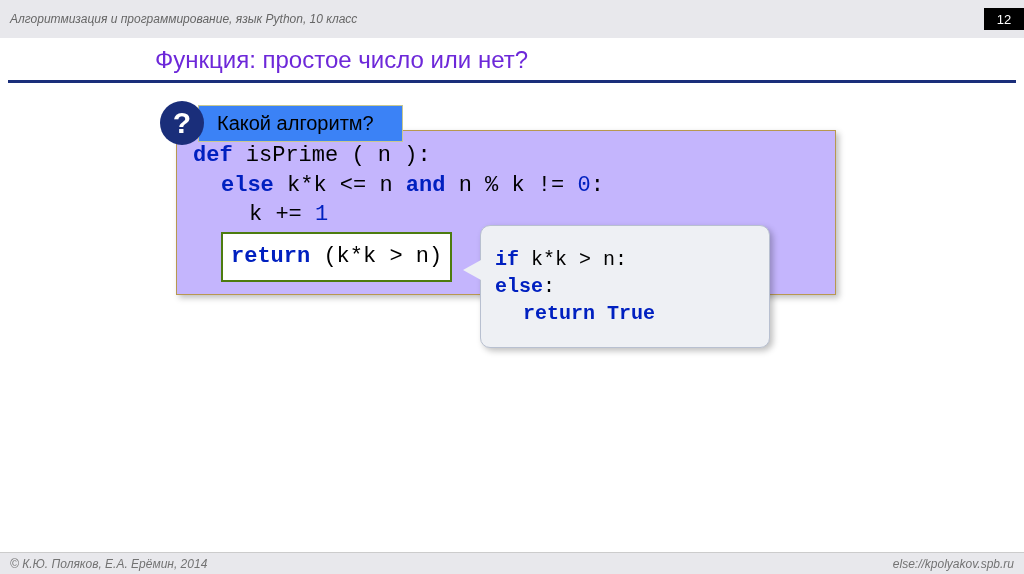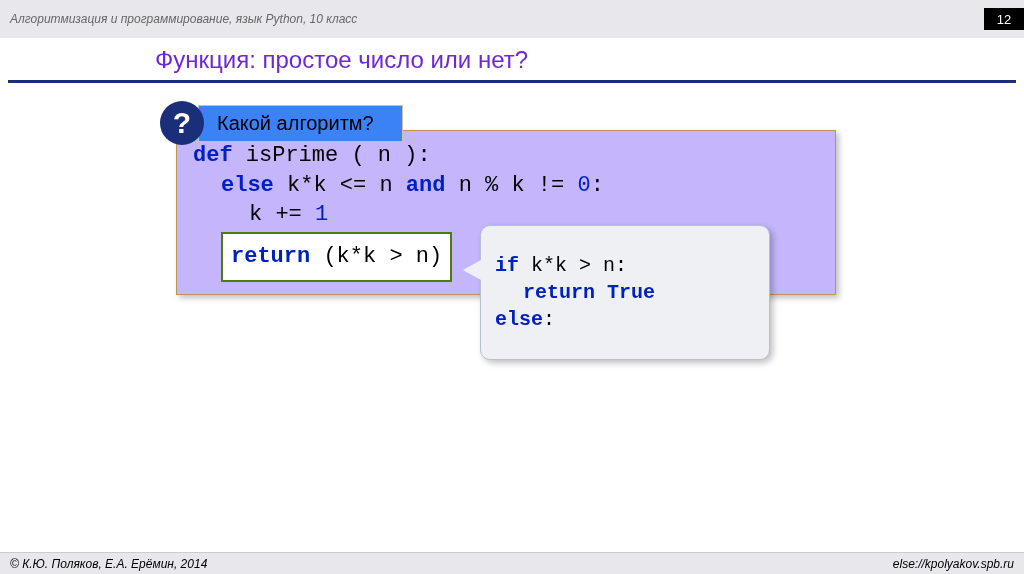--- a/index.html
+++ b/index.html
@@ -98,21 +98,21 @@
   }
   .callout {
     position: absolute;
     left: 480px;
     top: 225px;
     width: 290px;
     background: #eef0f4;
     border: 1px solid #b8c0d0;
     border-radius: 10px;
     box-shadow: 3px 3px 6px rgba(0,0,0,0.25);
-    padding: 26px 14px;
+    padding: 20px 14px;
     font-family: "Courier New", monospace;
     font-size: 20px;
     line-height: 1.35;
   }
   .callout::before {
     content: "";
     position: absolute;
     left: -18px;
     top: 34px;
     width: 0; height: 0;
@@ -137,21 +137,21 @@
     left: 0; right: 0;
     height: 22px;
     background: #e8e8ec;
     border-top: 1px solid #ccc;
     display: flex;
     justify-content: space-between;
     align-items: center;
     padding: 0 10px;
     font-size: 12px;
     font-style: italic;
-    color: #000000;
+    color: #737373;
   }
   .indent1 { padding-left: 28px; display: block; }
   .indent2 { padding-left: 56px; display: block; }
 </style>
 </head>
 <body>
 
 <div class="header-bar">
   <span>Алгоритмизация и программирование, язык Python, 10 класс</span>
   <span class="page-num">12</span>
@@ -181,24 +181,24 @@
     <span class="return-box">
       <span class="kw">return</span><span class="plain"> (k*k &gt; n)</span>
     </span>
   </span>
 </div>
 
 <div class="callout">
   <div>
     <span class="kw">if</span><span class="plain"> k*k &gt; n:</span>
   </div>
+  <div>
+    <span class="kw">else</span><span class="plain">:</span>
+  </div>
   <div style="padding-left:28px">
     <span class="kw">return</span><span class="kw"> True</span>
-  </div>
-  <div>
-    <span class="kw">else</span><span class="plain">:</span>
   </div>
 </div>
 
 <div class="footer-bar">
   <span>© К.Ю. Поляков, Е.А. Ерёмин, 2014</span>
   <span>else://kpolyakov.spb.ru</span>
 </div>
 
 </body></html>

